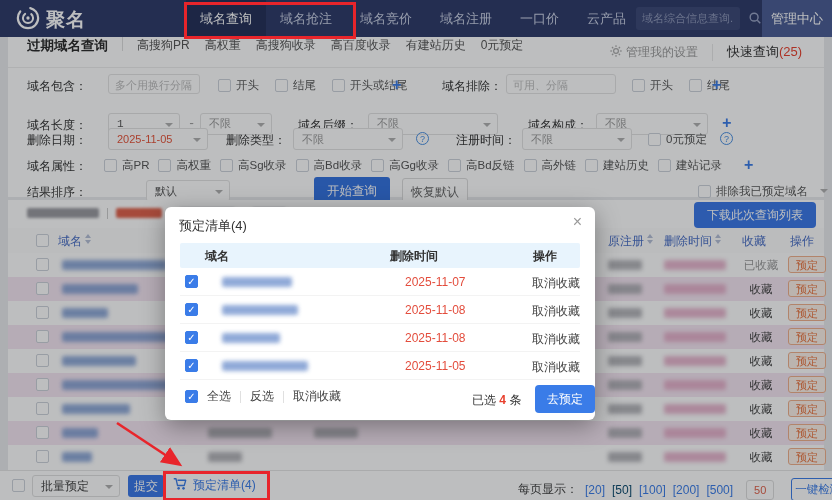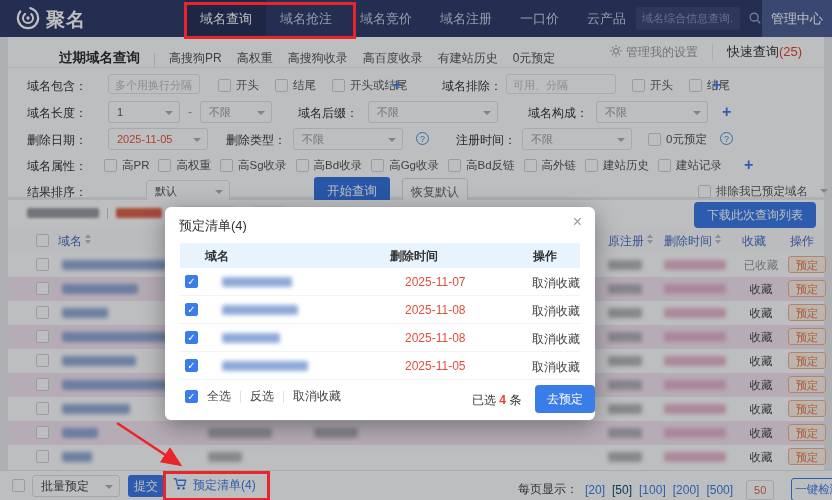--- a/index.html
+++ b/index.html
@@ -12,21 +12,21 @@
   .nav-items{position:absolute;left:186px;top:0;height:37px;display:flex;}
   .nav-item{height:37px;line-height:37px;padding:0 14px;color:#c9d0e4;font-size:13px;white-space:nowrap;}
   .nav-item.active{background:#242f58;color:#fff;}
   .nav-search{position:absolute;left:636px;top:7px;width:104px;height:23px;background:#3c4877;border-radius:3px;display:flex;align-items:center;padding:0 6px;box-sizing:border-box;}
   .nav-search-ph{color:#8d97b8;font-size:11px;white-space:nowrap;overflow:hidden;}
   .nav-sicon{position:absolute;left:748px;top:11px;}
   .manage-btn{position:absolute;left:762px;top:0;width:70px;height:37px;line-height:37px;text-align:center;background:#4a5c94;color:#fff;font-size:13px;}
 
   
   .subheader{position:absolute;left:8px;top:37px;width:816px;height:30px;background:#fff;border-bottom:1px solid #ededed;}
-  .sub-left{position:absolute;left:19px;top:0;height:30px;display:flex;align-items:flex-end;gap:14px;margin-left:32px;}
+  .sub-left{position:absolute;left:19px;top:0;height:30px;display:flex;align-items:flex-start;gap:14px;}
   .sub-title{font-size:13.5px;font-weight:bold;color:#2b2b2b;white-space:nowrap;}
   .sub-div{width:1px;height:14px;background:#ddd;}
   .sub-tabs{display:flex;gap:15px;}
   .sub-tab{font-size:12px;color:#555;white-space:nowrap;}
   .sub-right{position:absolute;right:8px;top:0;height:30px;display:flex;align-items:center;}
   .sub-settings{display:flex;align-items:center;gap:4px;color:#999;font-size:12px;padding-right:14px;border-right:1px solid #e8e8e8;}
   .quick{padding:0 14px;font-size:13px;color:#333;white-space:nowrap;}
   .quick b{color:#e8402d;font-weight:normal;}
 
   
@@ -211,21 +211,21 @@
             <span>开头</span>
           </label>
           <label class="ck">
             <span class="ckbox"></span>
             <span>结尾</span>
           </label>
         </span>
       <span class="plus" style="left:704px;">+</span>
     </div>
 
-    <div class="frow" style="top:31px;">
+    <div class="frow" style="top:43px;font-family:Liberation Mono, monospace;">
       <span class="flabel" style="left:19px;">域名长度：</span>
       <span class="sel dark" style="left:100px;width:72px;"><span>1</span><i class="caret"></i></span>
       <span class="dash" style="left:180px;">-</span>
       <span class="sel" style="left:192px;width:72px;"><span>不限</span><i class="caret"></i></span>
       <span class="flabel" style="left:205px;left:290px;">域名后缀：</span>
       <span class="sel" style="left:360px;width:130px;"><span>不限</span><i class="caret"></i></span>
       <span class="flabel" style="left:434px;left:520px;">域名构成：</span>
       <span class="sel" style="left:588px;width:112px;"><span>不限</span><i class="caret"></i></span>
       <span class="plus" style="left:714px;">+</span>
     </div>

